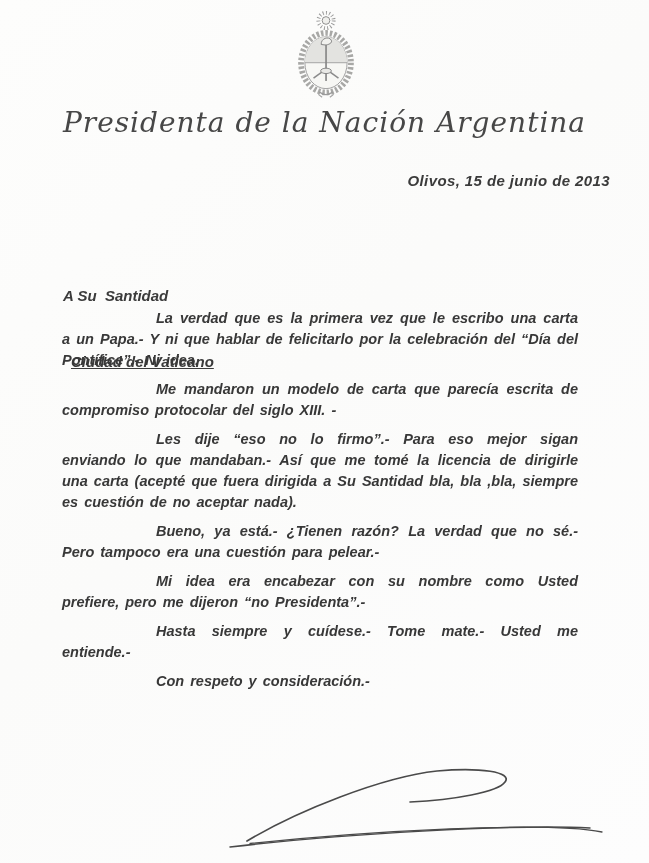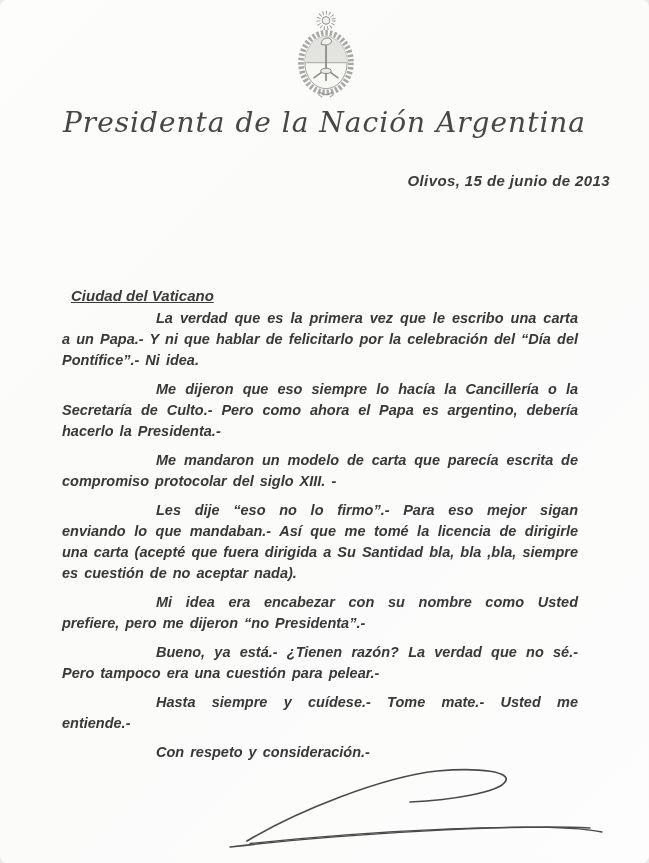--- a/index.html
+++ b/index.html
@@ -5,21 +5,20 @@
   html, body { margin: 0; padding: 0; background: #e9e9e9; }
   .page {
     position: relative;
     width: 649px;
     height: 863px;
     margin: 0 auto;
     background: linear-gradient(135deg, #fdfdfc 0%, #fbfbfa 45%, #fdfdfd 100%);
     overflow: hidden;
     font-family: "Liberation Sans", sans-serif;
     color: #3a3a3a;
-    border-radius: 7px;
   }
   .crest {
     position: absolute;
     left: 276px;
     top: 8px;
     width: 100px;
     height: 96px;
   }
   .letterhead-title {
     position: absolute;
@@ -106,30 +105,30 @@
 
     <path d="M 43,87.5 q 7,5.5 14,0" fill="none" stroke="#9a9a9a" stroke-width="1.4"></path>
     <path d="M 42,90 l 4,3 M 58,90 l -4,3" stroke="#a2a2a2" stroke-width="1.2" fill="none"></path>
   </svg>
 
   <div class="letterhead-title">Presidenta de la Nación Argentina</div>
 
   <div class="date-line">Olivos, 15 de junio de 2013</div>
 
   <div class="addressee">
+    <div>A Su  Santidad</div>
     <div class="underlined">Ciudad del Vaticano</div>
   </div>
 
   <div class="letter-body">
     <p>La verdad que es la primera vez que le escribo una carta a un Papa.- Y ni que hablar de felicitarlo por la celebración del “Día del Pontífice”.- Ni idea.</p>
-    <p>Me dijeron que eso siempre lo hacía la Cancillería o la Secretaría de Culto.- Pero como ahora el Papa es argentino, debería hacerlo la Presidenta.-</p>
     <p>Me mandaron un modelo de carta que parecía escrita de compromiso protocolar del siglo XIII. -</p>
     <p>Les dije “eso no lo firmo”.- Para eso mejor sigan enviando lo que mandaban.- Así que me tomé la licencia de dirigirle una carta (acepté que fuera dirigida a Su Santidad bla, bla ,bla, siempre es cuestión de no aceptar nada).</p>
+    <p>Bueno, ya está.- ¿Tienen razón? La verdad que no sé.- Pero tampoco era una cuestión para pelear.-</p>
     <p>Mi idea era encabezar con su nombre como Usted prefiere, pero me dijeron “no Presidenta”.-</p>
-    <p>Bueno, ya está.- ¿Tienen razón? La verdad que no sé.- Pero tampoco era una cuestión para pelear.-</p>
     <p>Hasta siempre y cuídese.- Tome mate.- Usted me entiende.-</p>
     <p>Con respeto y consideración.-</p>
   </div>
 
   <svg class="signature" viewBox="0 0 388 98" aria-hidden="true">
     <path d="M 25,78 C 75,48 160,14 215,8 C 258,4 291,9 283,19 C 276,29 232,37 188,39" fill="none" stroke="#4a4a4a" stroke-width="1.7" stroke-linecap="round"></path>
     <path d="M 8,84 C 120,71 290,61 368,65" fill="none" stroke="#4a4a4a" stroke-width="1.5" stroke-linecap="round"></path>
     <path d="M 28,80.5 C 150,68 322,58 380,69" fill="none" stroke="#4a4a4a" stroke-width="1.3" stroke-linecap="round"></path>
   </svg>
 

